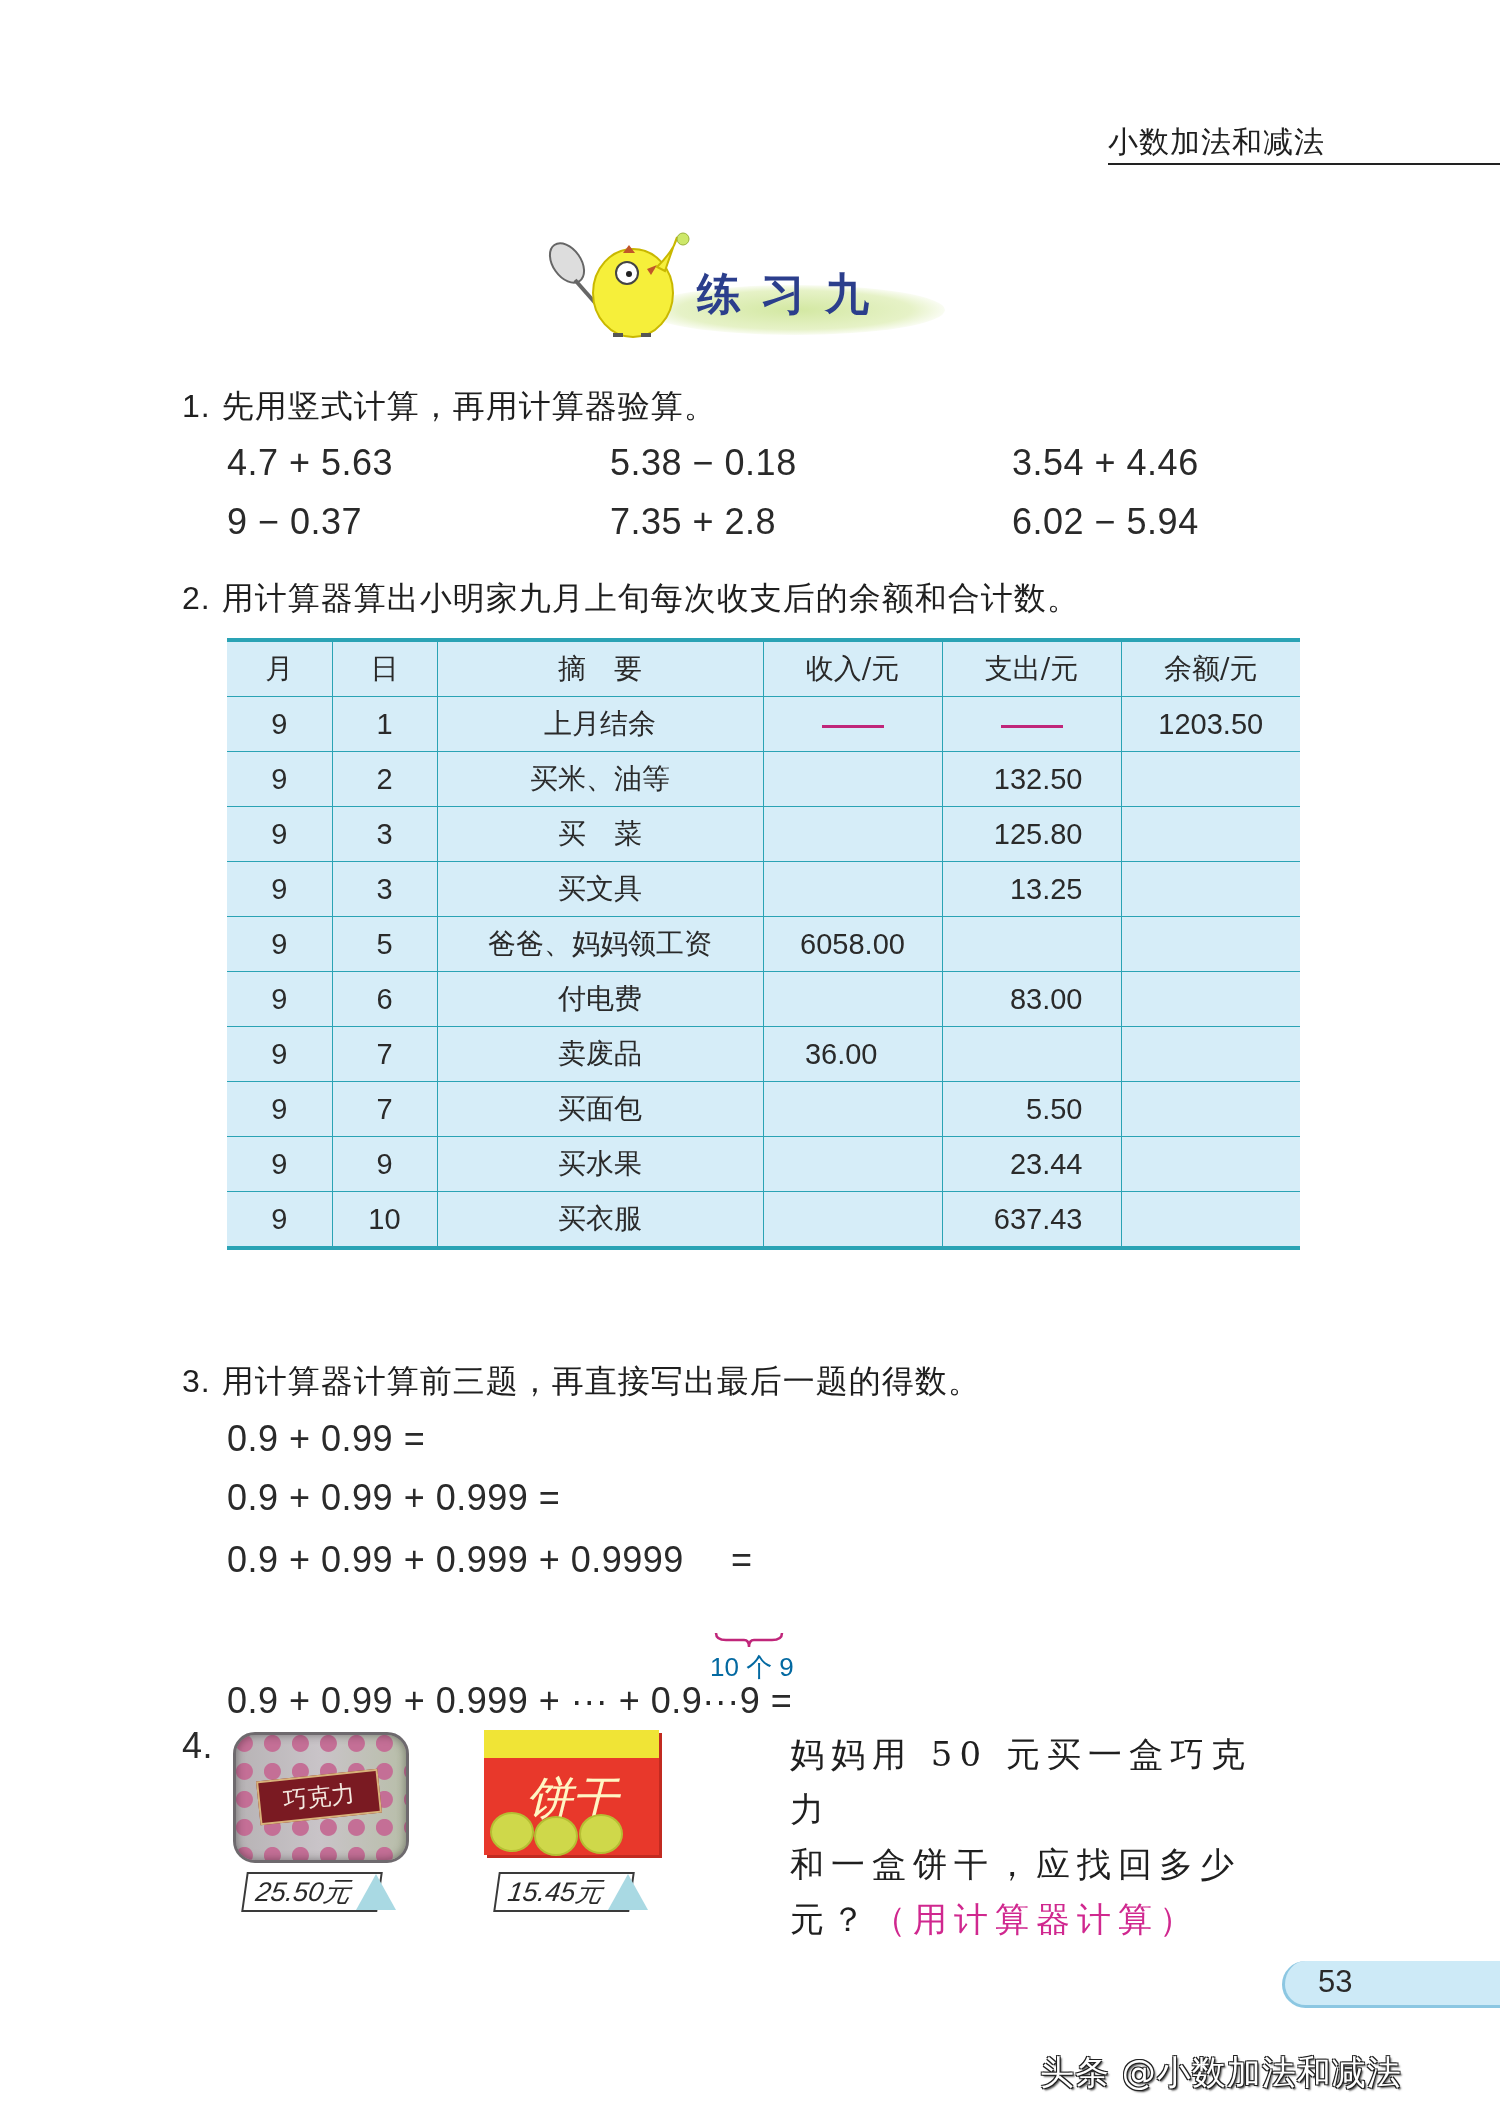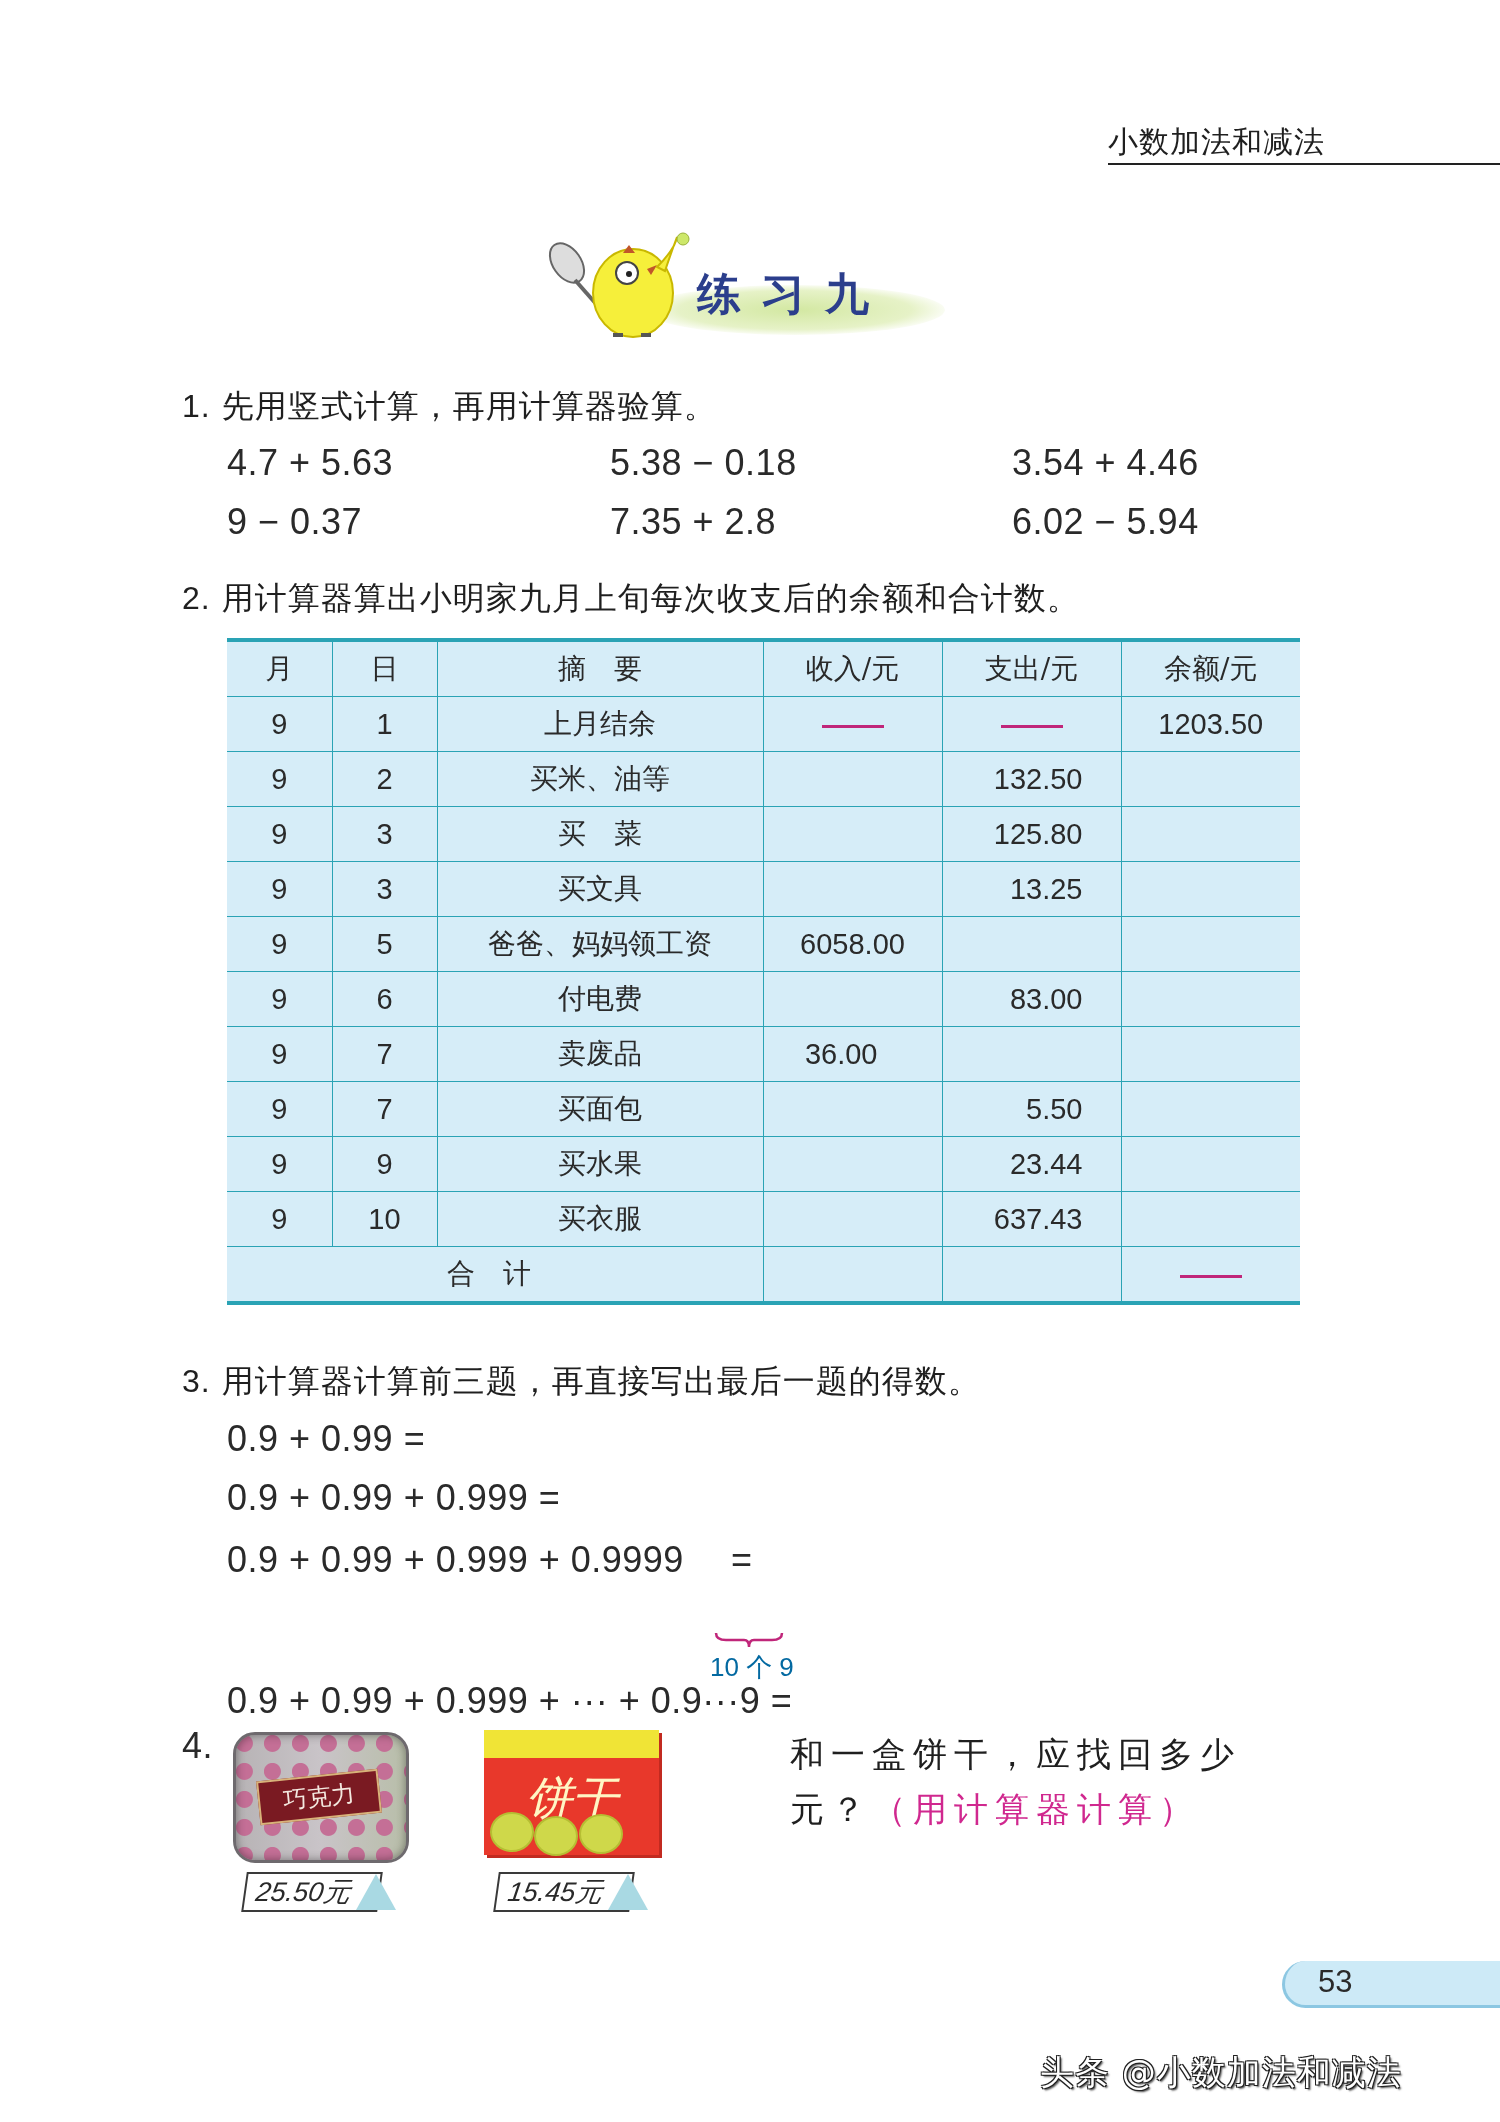--- a/index.html
+++ b/index.html
@@ -199,26 +199,20 @@
     <td class="n"></td>
   </tr>
   <tr>
     <td class="n">9</td>
     <td class="n">10</td>
     <td>买衣服</td>
     <td class="n rin"></td>
     <td class="n r">637.43</td>
     <td class="n"></td>
   </tr>
-  <tr>
-    <td colspan="3" style="text-align:left; padding-left:220px;">合　计</td>
-    <td class="n"></td>
-    <td class="n"></td>
-    <td><span class="dash"></span></td>
-  </tr>
 </tbody>
   </table>
 
 <div class="abs q" style="left:182px; top:1360px;">
   <span class="num">3.</span>
   <span>用计算器计算前三题，再直接写出最后一题的得数。</span>
 </div>
 <div class="abs expr" style="left:227px; top:1418px;">0.9 + 0.99 =</div>
 <div class="abs expr" style="left:227px; top:1477px;">0.9 + 0.99 + 0.999 =</div>
 <div class="abs expr" style="left:227px; top:1536px;">0.9 + 0.99 + 0.999 + 0.9999 　=</div>
@@ -243,19 +237,20 @@
   <div class="cookie" style="left:6px; top:82px;"></div>
   <div class="cookie" style="left:50px; top:86px;"></div>
   <div class="cookie" style="left:95px; top:84px;"></div>
 </div>
 <div class="abs" style="left:490px; top:1872px; width:170px; height:40px;">
   <div class="tag-box" style="left:6px; top:0;">15.45元</div>
   <div class="tag-tri" style="left:118px; top:2px;"></div>
 </div>
 
 <div class="abs q4-text">
+  <div>妈妈用 50 元买一盒巧克力</div>
   <div>和一盒饼干，应找回多少</div>
   <div><span>元？</span><span class="pink">（用计算器计算）</span></div>
 </div>
 
 <div class="abs page-tab"></div>
 <div class="abs page-num">53</div>
 <div class="abs watermark">头条 @小数加法和减法</div>
 
 </body></html>

